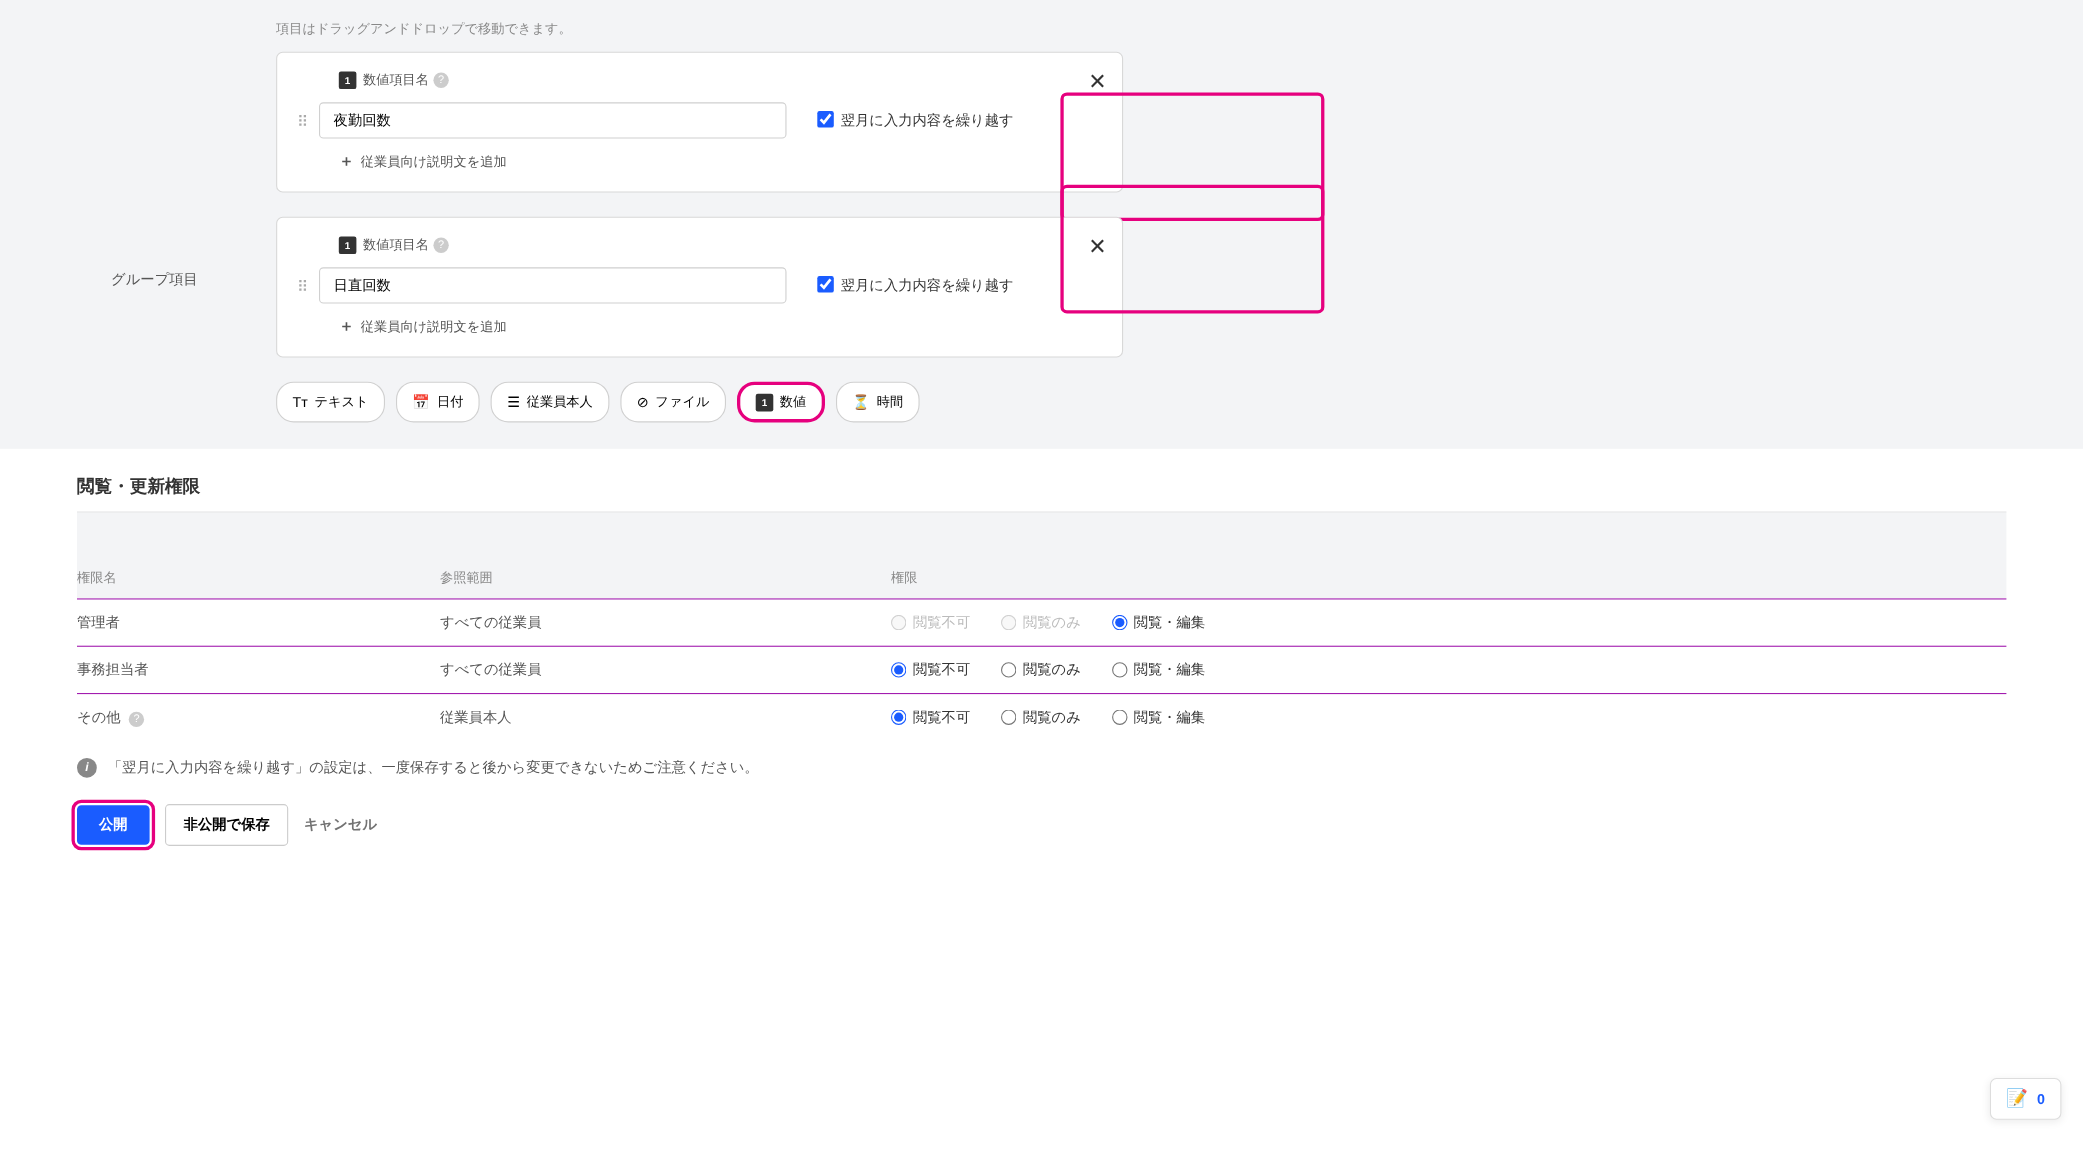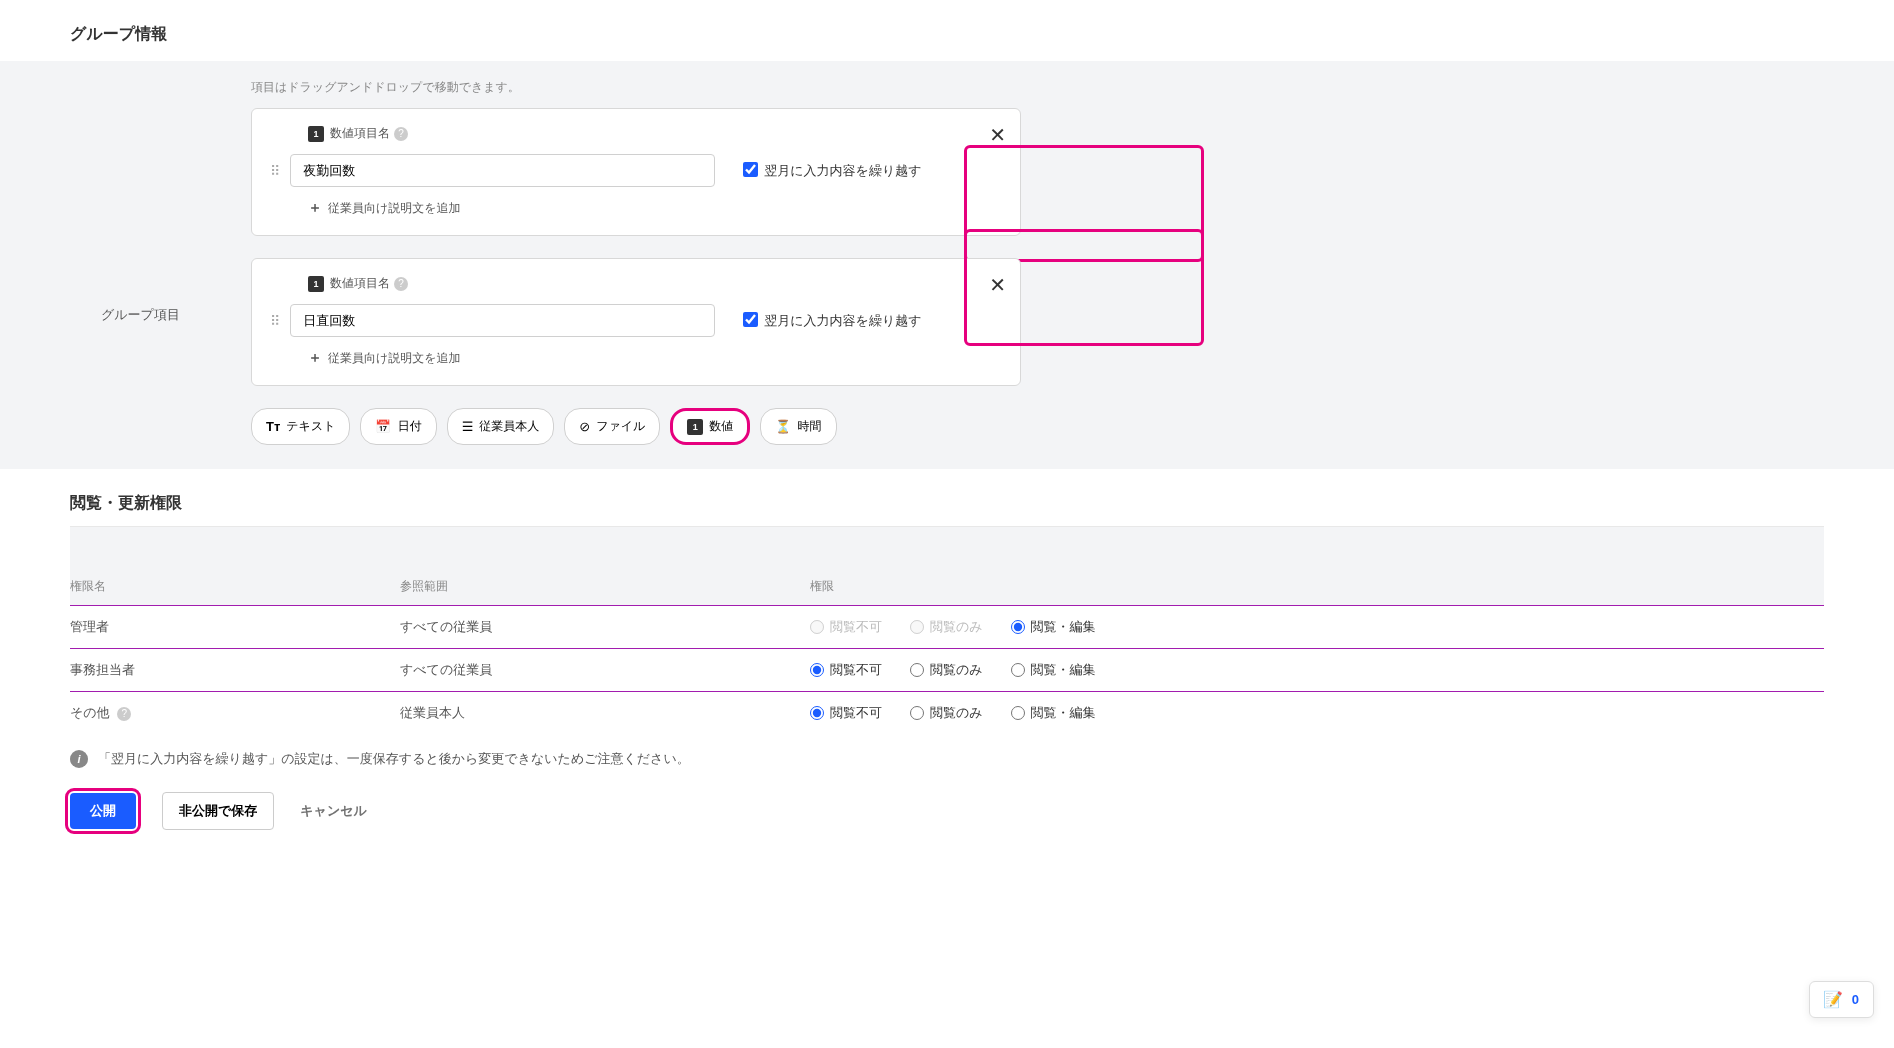--- a/index.html
+++ b/index.html
@@ -41,35 +41,34 @@
 .perm-col-name { width: 330px; color:#555; font-size:13px; }
 .perm-col-scope { width: 410px; color:#555; font-size:13px; }
 .perm-col-header { color:#888; font-size:12px;margin-top:41px; }
 .perm-col-perms { display:flex; gap:28px; }
 .radio-opt { display:flex; align-items:center; gap:6px; font-size:13px; }
 .radio-opt.disabled { color:#bbb; }
 input[type="radio"] { accent-color: #1a5cff; width:14px; height:14px; }
 input[type="checkbox"] { accent-color: #1a5cff; width:15px; height:15px; }
 .info-bar { display:flex; align-items:center; gap:10px; padding:16px 70px; font-size:13px; color:#555; }
 .info-icon { display:inline-flex; align-items:center; justify-content:center; width:18px; height:18px; border-radius:50%; background:#888; color:#fff; font-size:11px; font-style:italic; font-weight:700; }
-.action-bar { display:flex; gap:26px; padding: 8px 70px; align-items:center; }
+.action-bar { display:flex; gap:14px; padding: 8px 70px; align-items:center; }
 .btn-primary { background:#1a5cff; color:#fff; border:none; padding:9px 20px; border-radius:4px; font-size:13px; font-weight:600; cursor:pointer; }
 .btn-primary.highlight { outline: 3px solid #e6007e; outline-offset: 2px; }
 .btn-secondary { background:#fff; border:1px solid #ccc; padding:9px 16px; border-radius:4px; font-size:13px; font-weight:600; cursor:pointer; }
 .btn-text { background:none; border:none; font-size:13px; font-weight:600; cursor:pointer; color:#737373; }
 .float-widget { position:fixed; right:20px; bottom:30px; background:#fff; border:1px solid #ddd; border-radius:6px; padding:8px 14px; display:flex; align-items:center; gap:8px; box-shadow:0 2px 8px rgba(0,0,0,0.08); cursor:pointer; }
 .float-widget .ico { color:#1a5cff; font-size:16px; }
 .float-widget .cnt { color:#1a5cff; font-weight:700; }
 </style>
 </head>
 <body>
 
 <div class="page">
 
-  <div class="section-header">グループ情報</div>
 
 
   <div class="gray-section">
     <div class="hint-text">項目はドラッグアンドドロップで移動できます。</div>
 
     <div class="items-container">
       <div class="group-items-label" style="top: 198px;">グループ項目</div>
 
       <div class="items-area">
 
@@ -116,21 +115,21 @@
           <button class="add-desc-btn">
             <span class="plus">＋</span>
             <span>従業員向け説明文を追加</span>
           </button>
         </div>
       </div>
     </div>
 
     <div class="type-buttons">
       <button class="type-btn">
-        <span class="ico" style="font-weight:700;">Tт</span>
+        <span class="ico" style="font-weight:400;">Tт</span>
         <span>テキスト</span>
       </button>
       <button class="type-btn">
         <span class="ico">📅</span>
         <span>日付</span>
       </button>
       <button class="type-btn">
         <span class="ico">☰</span>
         <span>従業員本人</span>
       </button>

